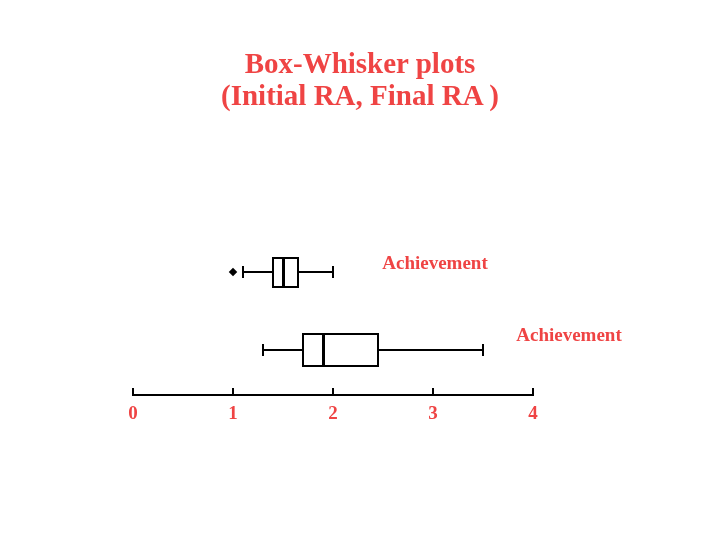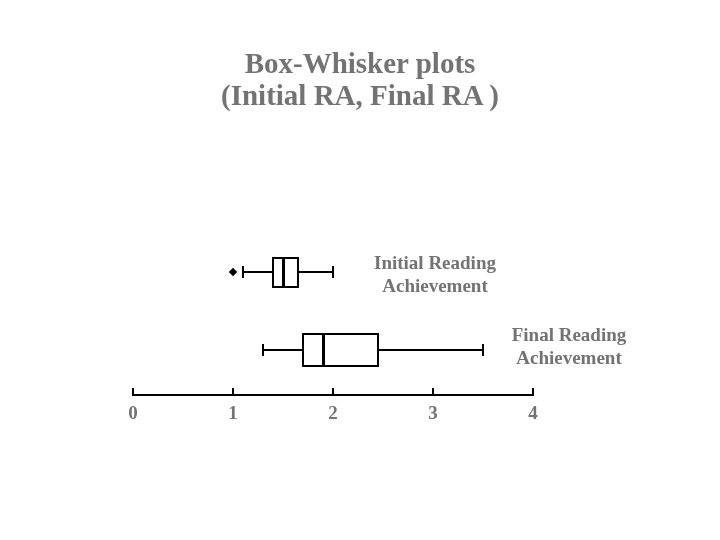--- a/index.html
+++ b/index.html
@@ -7,21 +7,21 @@
     padding: 0;
     background: #ffffff;
   }
   .slide {
     position: relative;
     width: 720px;
     height: 512px;
     background: #ffffff;
     overflow: hidden;
     font-family: "Liberation Serif", "DejaVu Serif", serif;
-    color: #737373;
+    color: #ef4444;
   }
   .title-block {
     position: absolute;
     top: 47px;
     left: 0;
     width: 720px;
     text-align: center;
   }
   .title-line1 {
     font-size: 29px;
@@ -88,25 +88,23 @@
 <body>
 
 <div class="slide">
   <div class="title-block">
     <div class="title-line1">Box-Whisker plots</div>
     <div class="title-line2">(Initial RA, Final RA )</div>
   </div>
 
   <div class="plot-area" id="plot">
     <div class="series-label series-label-0">
-      <div>Initial Reading</div>
       <div>Achievement</div>
     </div>
     <div class="series-label series-label-1">
-      <div>Final Reading</div>
       <div>Achievement</div>
     </div>
   <div class="axis-line" style="left: 132px; top: 394px; width: 402px; height: 2px;"></div>
       <div class="tick" style="left: 132px; top: 388px; width: 2px; height: 8px;"></div>
       <div class="tick-label" style="left: 118px; top: 403px;">0</div>
       <div class="tick" style="left: 232px; top: 388px; width: 2px; height: 8px;"></div>
       <div class="tick-label" style="left: 218px; top: 403px;">1</div>
       <div class="tick" style="left: 332px; top: 388px; width: 2px; height: 8px;"></div>
       <div class="tick-label" style="left: 318px; top: 403px;">2</div>
       <div class="tick" style="left: 432px; top: 388px; width: 2px; height: 8px;"></div>

